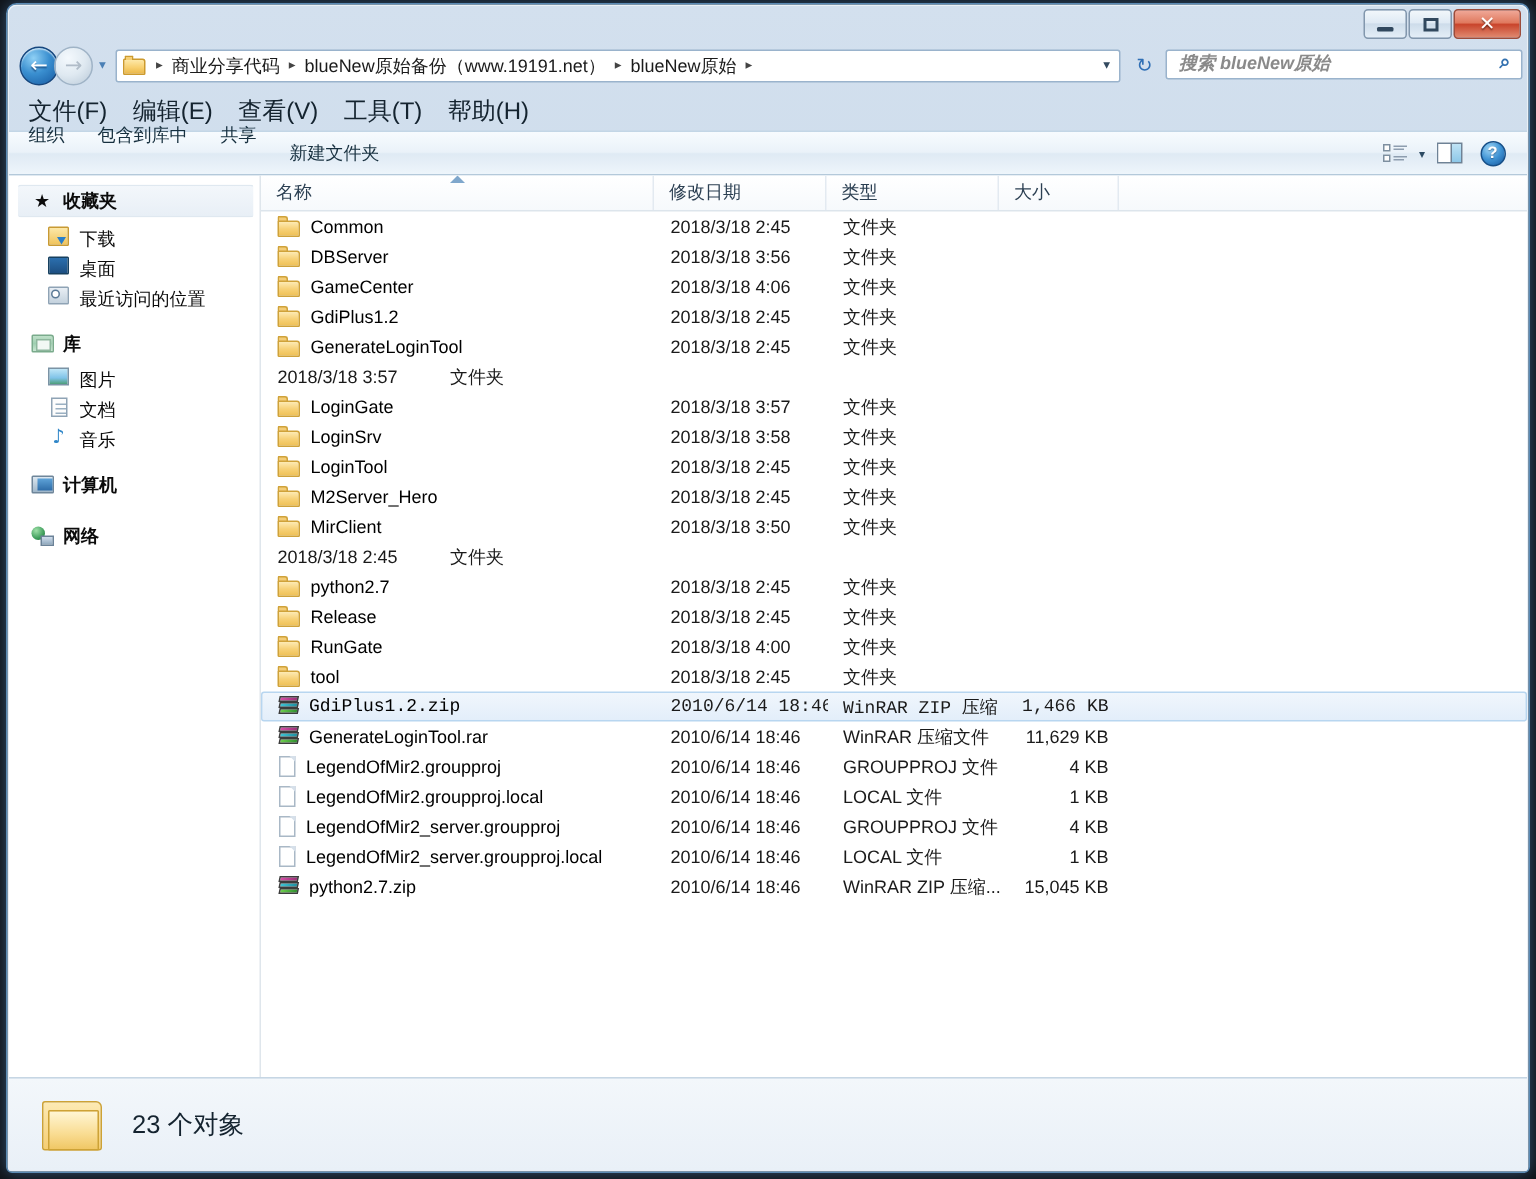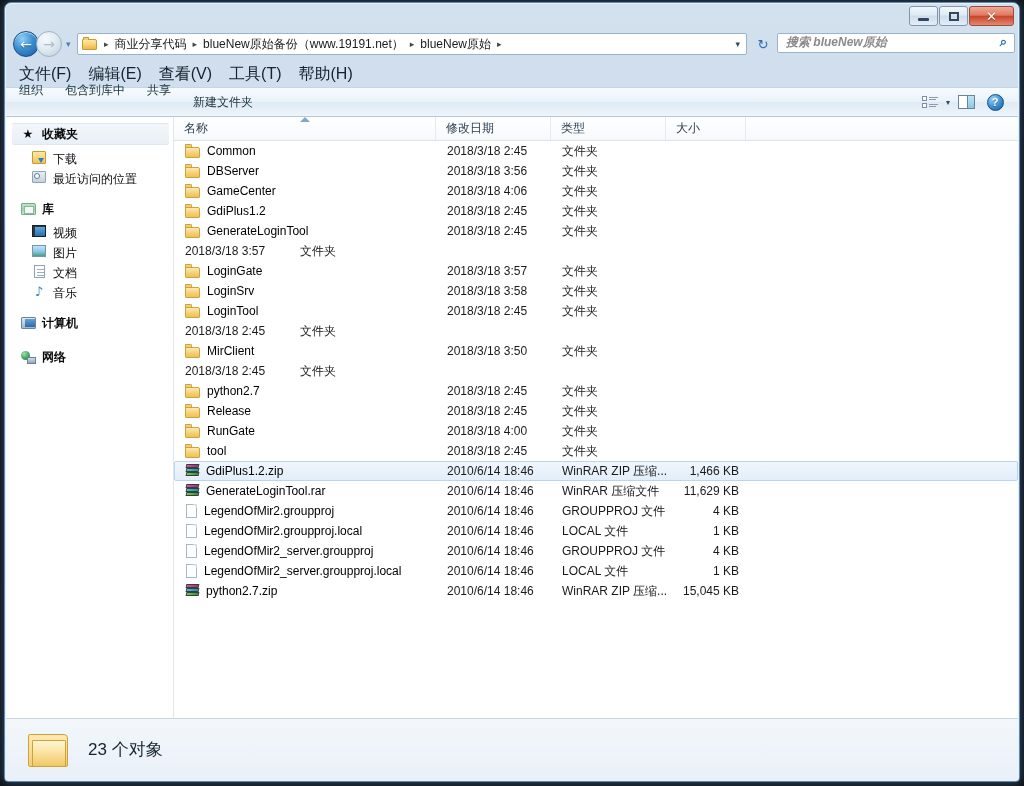--- a/index.html
+++ b/index.html
@@ -590,20 +590,21 @@
     align-items: center;
     font-size: 12px;
     color: #000;
     box-sizing: border-box;
     border: 1px solid transparent;
   }
   .file-row.selected {
     background: linear-gradient(to bottom, #f0f6fc 0%, #e3eefa 100%);
     border: 1px solid #b8d6f0;
     border-radius: 2px;
+    font-family: Liberation Mono, monospace;
   }
   .cell {
     box-sizing: border-box;
     white-space: nowrap;
     overflow: hidden;
   }
   .cell.name {
     width: 262px;
     display: flex;
     align-items: center;
@@ -829,41 +830,41 @@
           <span class="nav-label">收藏夹</span>
         </div>
         <div class="nav-row child">
           <span class="nav-icon">
               <span class="ico-download"></span>
             </span>
           <span class="nav-label">下载</span>
         </div>
         <div class="nav-row child">
           <span class="nav-icon">
+              <span class="ico-desktop"></span>
+            </span>
+          <span class="nav-label">桌面</span>
+        </div>
+        <div class="nav-row child">
+          <span class="nav-icon">
               <span class="ico-recent"></span>
             </span>
           <span class="nav-label">最近访问的位置</span>
         </div>
       </div>
 
       <div class="nav-group">
         <div class="nav-row header">
           <span class="nav-icon">
               <span class="ico-library"></span>
             </span>
           <span class="nav-label">库</span>
         </div>
         <div class="nav-row child">
           <span class="nav-icon">
-              <span class="ico-video"></span>
-            </span>
-          <span class="nav-label">视频</span>
-        </div>
-        <div class="nav-row child">
-          <span class="nav-icon">
               <span class="ico-picture"></span>
             </span>
           <span class="nav-label">图片</span>
         </div>
         <div class="nav-row child">
           <span class="nav-icon">
               <span class="ico-doc"></span>
             </span>
           <span class="nav-label">文档</span>
         </div>
@@ -1006,20 +1007,27 @@
                 <span class="ftab"></span>
                 <span class="fbody"></span>
               </span>
               <span>LoginTool</span>
             </div>
             <div class="cell date">2018/3/18 2:45</div>
             <div class="cell type">文件夹</div>
             <div class="cell size"></div>
           </div>
           <div class="file-row">
+            <div class="cell name">
+              <span class="f-icon folder">
+                <span class="ftab"></span>
+                <span class="fbody"></span>
+              </span>
+              <span>M2Server_Hero</span>
+            </div>
             <div class="cell date">2018/3/18 2:45</div>
             <div class="cell type">文件夹</div>
             <div class="cell size"></div>
           </div>
           <div class="file-row">
             <div class="cell name">
               <span class="f-icon folder">
                 <span class="ftab"></span>
                 <span class="fbody"></span>
               </span>

